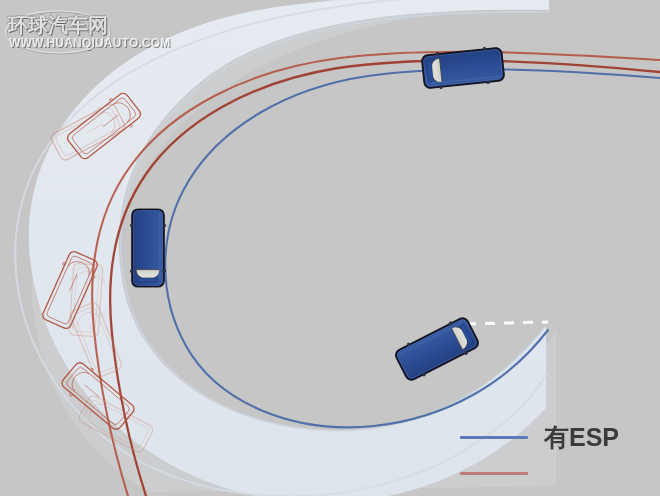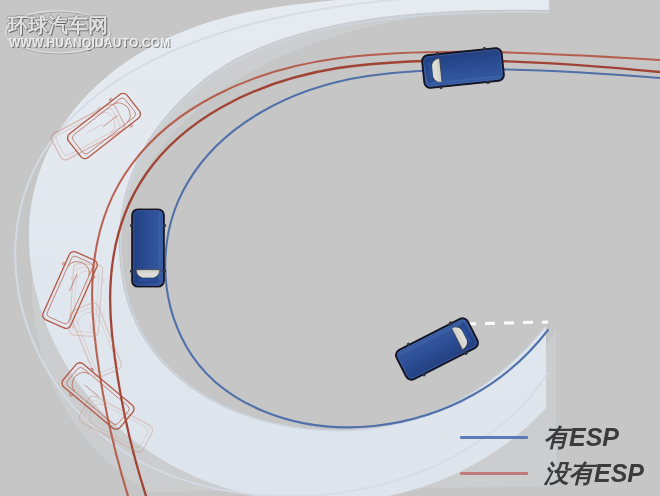--- a/index.html
+++ b/index.html
@@ -46,21 +46,20 @@
     margin-right: 16px;
     flex: none;
   }
   .legend-label {
     font-size: 25px;
     font-weight: bold;
     color: #3b3b3b;
     letter-spacing: 0px;
     white-space: nowrap;
     line-height: 1;
-    font-style: italic;
   }
   .watermark {
     position: absolute;
     left: 2px;
     top: 8px;
     width: 112px;
     height: 48px;
     pointer-events: none;
   }
   .wm-cn {
@@ -250,17 +249,16 @@
     <div class="wm-url">WWW.HUANQIUAUTO.COM</div>
   </div>
 
   <div class="legend">
     <div class="legend-row r1">
       <span class="legend-swatch" style="background:#5c7ab6;"></span>
       <span class="legend-label">有ESP</span>
     </div>
     <div class="legend-row r2">
       <span class="legend-swatch" style="background:#bf7a7a;"></span>
-      <span class="legend-label">没有ESP</span>
     </div>
   </div>
 
 </div>
 
 </body></html>

